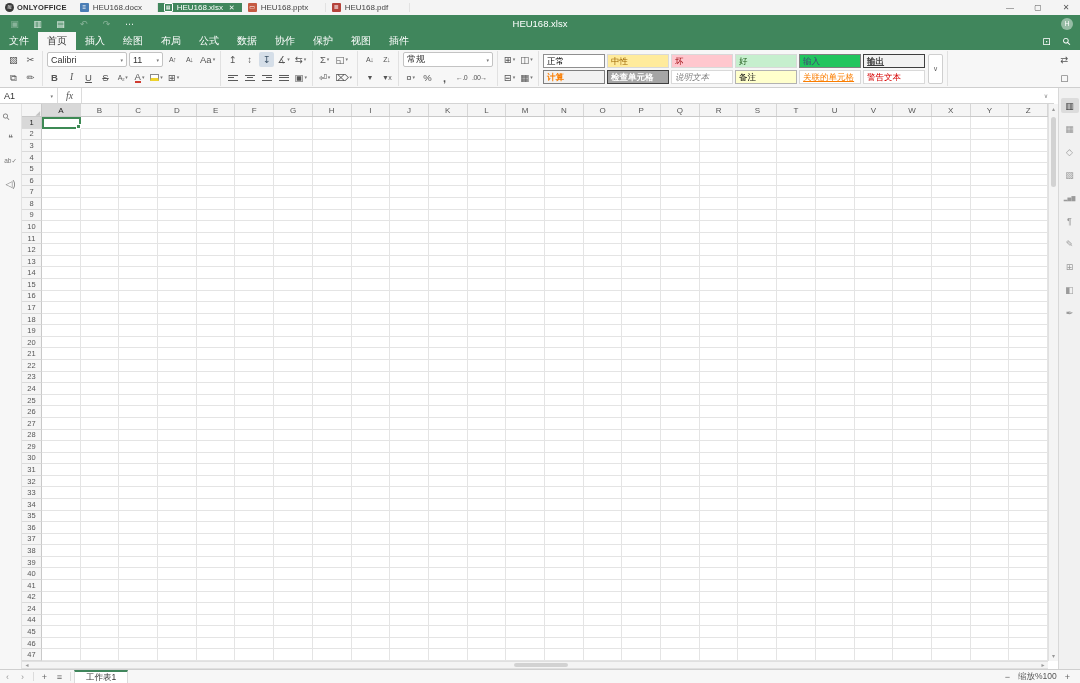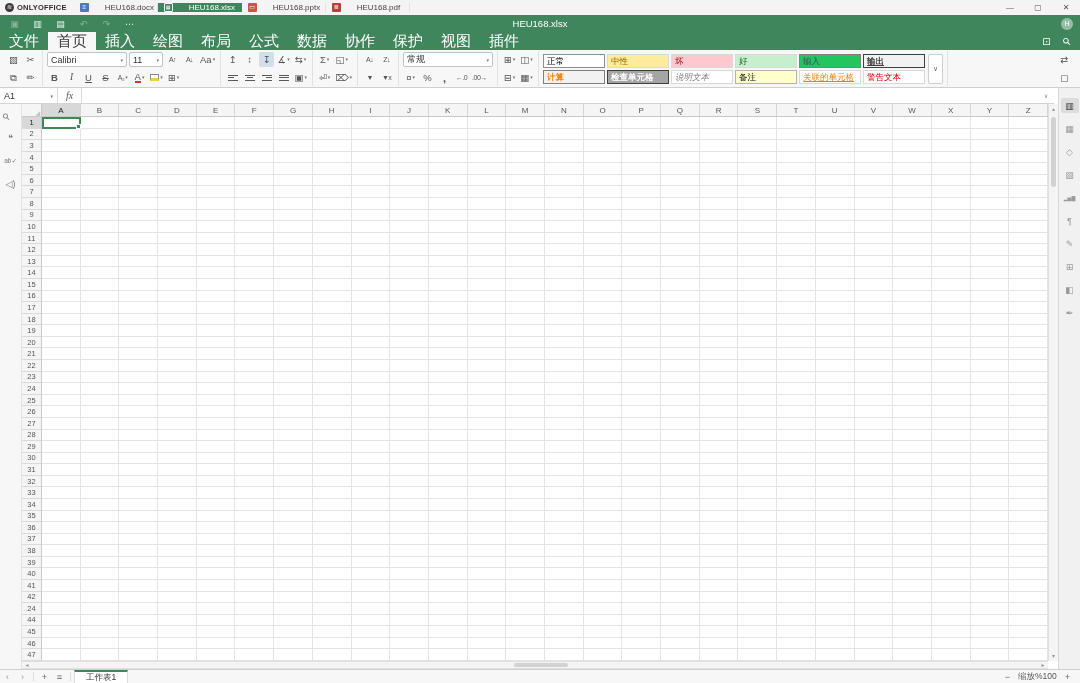--- a/index.html
+++ b/index.html
@@ -6,39 +6,39 @@
   html,body{background:#e9e9e9}
   body{font-family:"Liberation Sans","DejaVu Sans",sans-serif;}
   .screen{position:relative;width:1080px;height:683px;background:#fff;overflow:hidden;font-size:11px;color:#333}
 
   
   .tabbar{position:absolute;left:0;top:0;right:0;height:15px;background:#f4f4f4;display:flex;align-items:center}
   .brand{display:flex;align-items:center;gap:3px;padding:0 7px 0 5px}
   .brand-logo{width:9px;height:9px;border-radius:50%;background:#3a3a3a;color:#fff;font-size:6px;line-height:9px;text-align:center}
   .brand-text{font-size:7.5px;font-weight:bold;color:#2e2e2e;letter-spacing:.2px}
   .doc-tabs{display:flex;align-items:stretch}
-  .doc-tab{width:84px;display:flex;align-items:center;gap:16px;padding:0 6px;font-size:8px;color:#444;border-right:1px solid #e2e2e2;background:#f4f4f4;white-space:nowrap;overflow:hidden}
+  .doc-tab{width:84px;display:flex;align-items:center;gap:4px;padding:0 6px;font-size:8px;color:#444;border-right:1px solid #e2e2e2;background:#f4f4f4;white-space:nowrap;overflow:hidden}
   .doc-tab.active{background:#40865c;color:#fff;border-right:1px solid #40865c}
   .ft-icon{flex:0 0 auto;width:9px;height:9px;border-radius:1px;color:#fff;font-size:6px;line-height:8px;text-align:center}
   .doc-tab.active .ft-icon{background:transparent !important;border:1px solid #fff;font-size:5px;line-height:7px}
   .close-x{margin-left:auto;font-size:7px;opacity:.95}
   .win-controls{margin-left:auto;display:flex}
   .win-btn{width:28px;display:flex;align-items:center;justify-content:center;font-size:8px;color:#555}
 
   
   .appbar{position:absolute;left:0;top:15px;right:0;height:17px;background:#40865c;display:flex;align-items:center}
   .qa-icons{display:flex;padding-left:3px;z-index:2}
   .qa-btn{width:23px;text-align:center;font-size:9px;color:rgba(255,255,255,.9)}
   .qa-btn.disabled{color:rgba(255,255,255,.38)}
   .app-title{position:absolute;left:0;right:0;text-align:center;font-size:9.5px;color:#fff}
   .avatar{position:absolute;right:7px;width:12px;height:12px;border-radius:50%;background:rgba(255,255,255,.45);color:#fff;font-size:7px;display:flex;align-items:center;justify-content:center;z-index:2}
 
   
   .menubar{position:absolute;left:0;top:32px;right:0;height:18px;background:#40865c;display:flex;align-items:stretch}
-  .menu-tab{padding:0 9px;display:flex;align-items:center;font-size:15px;color:#fff}
+  .menu-tab{padding:0 9px;display:flex;align-items:center;font-size:10px;color:#fff}
   .menu-tab.active{background:#f7f7f7;color:#3a3a3a}
   .menubar-right{margin-left:auto;display:flex;align-items:center;gap:12px;padding-right:10px;color:#fff;font-size:10px}
 
   
   .toolbar{position:absolute;left:0;top:50px;right:0;height:38px;background:#f7f7f7;border-bottom:1px solid #cfcfcf;display:flex;align-items:stretch;padding:1px 2px}
   .tgroup{display:flex;flex-direction:column;justify-content:center;gap:2px;padding:0 4px;border-right:1px solid #e1e1e1}
   .trow{display:flex;align-items:center;gap:2px;height:16px}
   .tbtn{min-width:15px;height:15px;display:flex;align-items:center;justify-content:center;font-size:9.5px;color:#555;border-radius:2px;padding:0 1px;line-height:1}
   .tbtn.on{background:#d5dee8;color:#3b5166}
   .caret{font-size:5px;color:#777;margin-left:1px}

